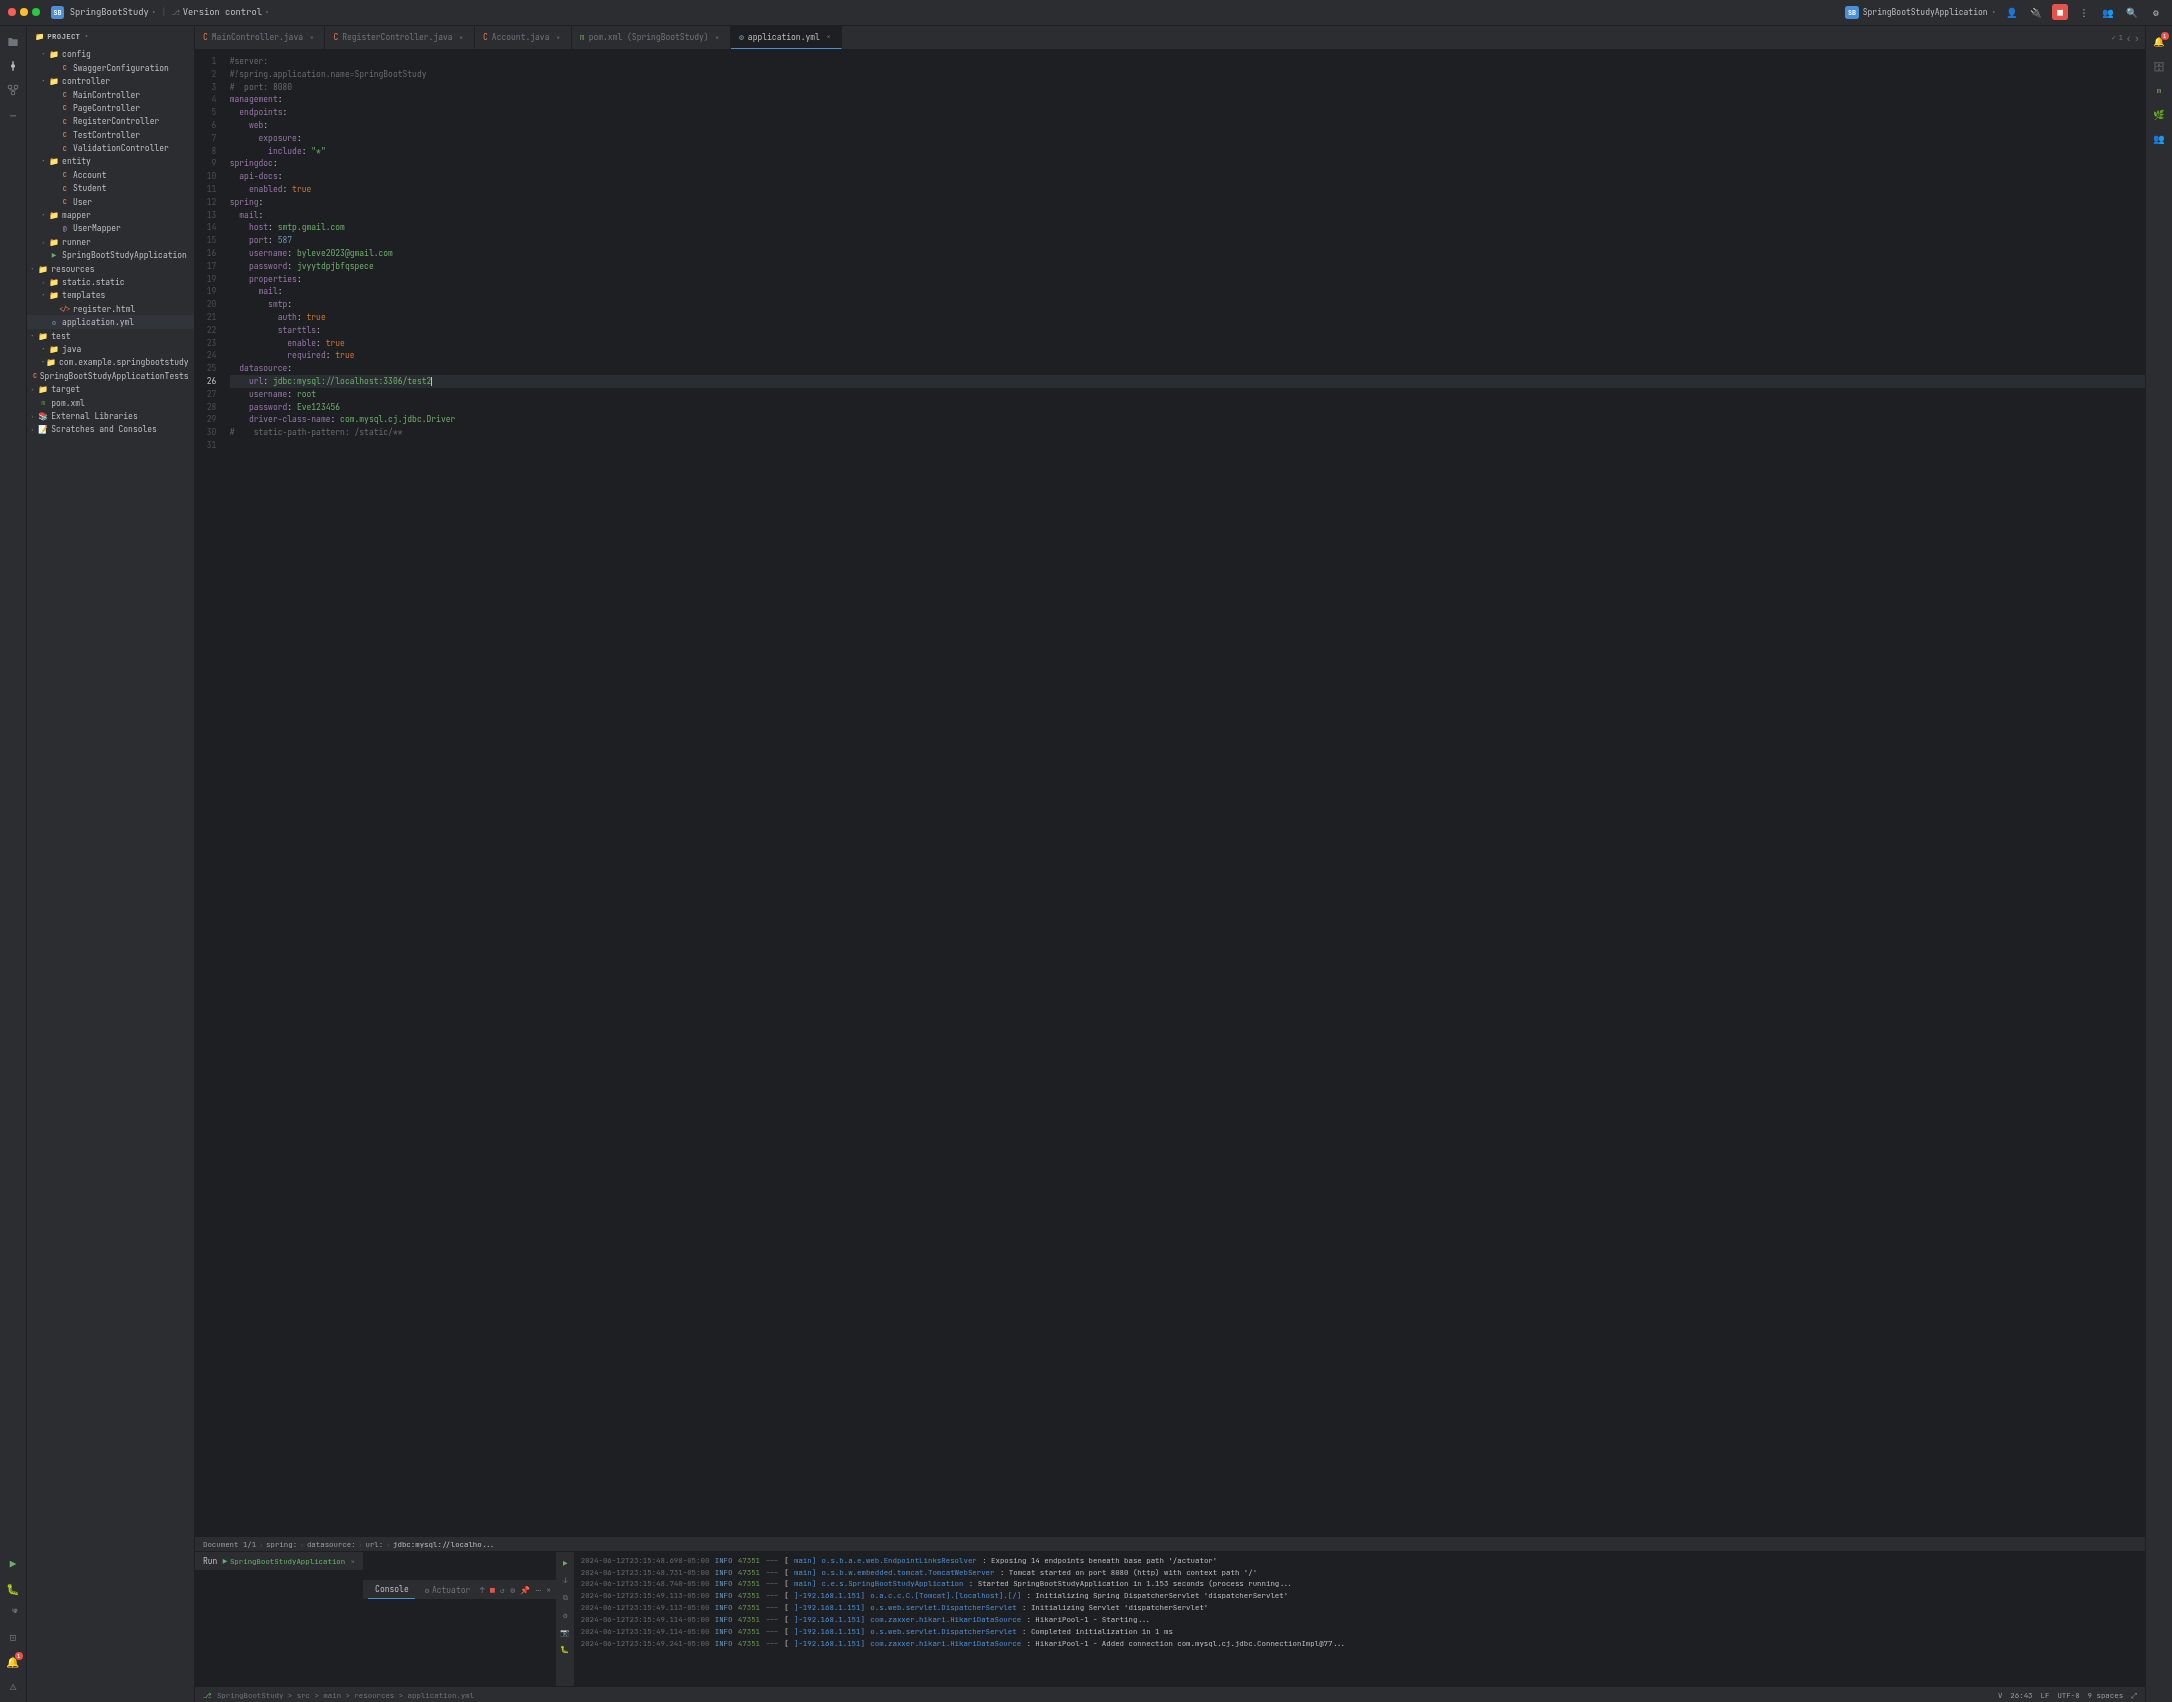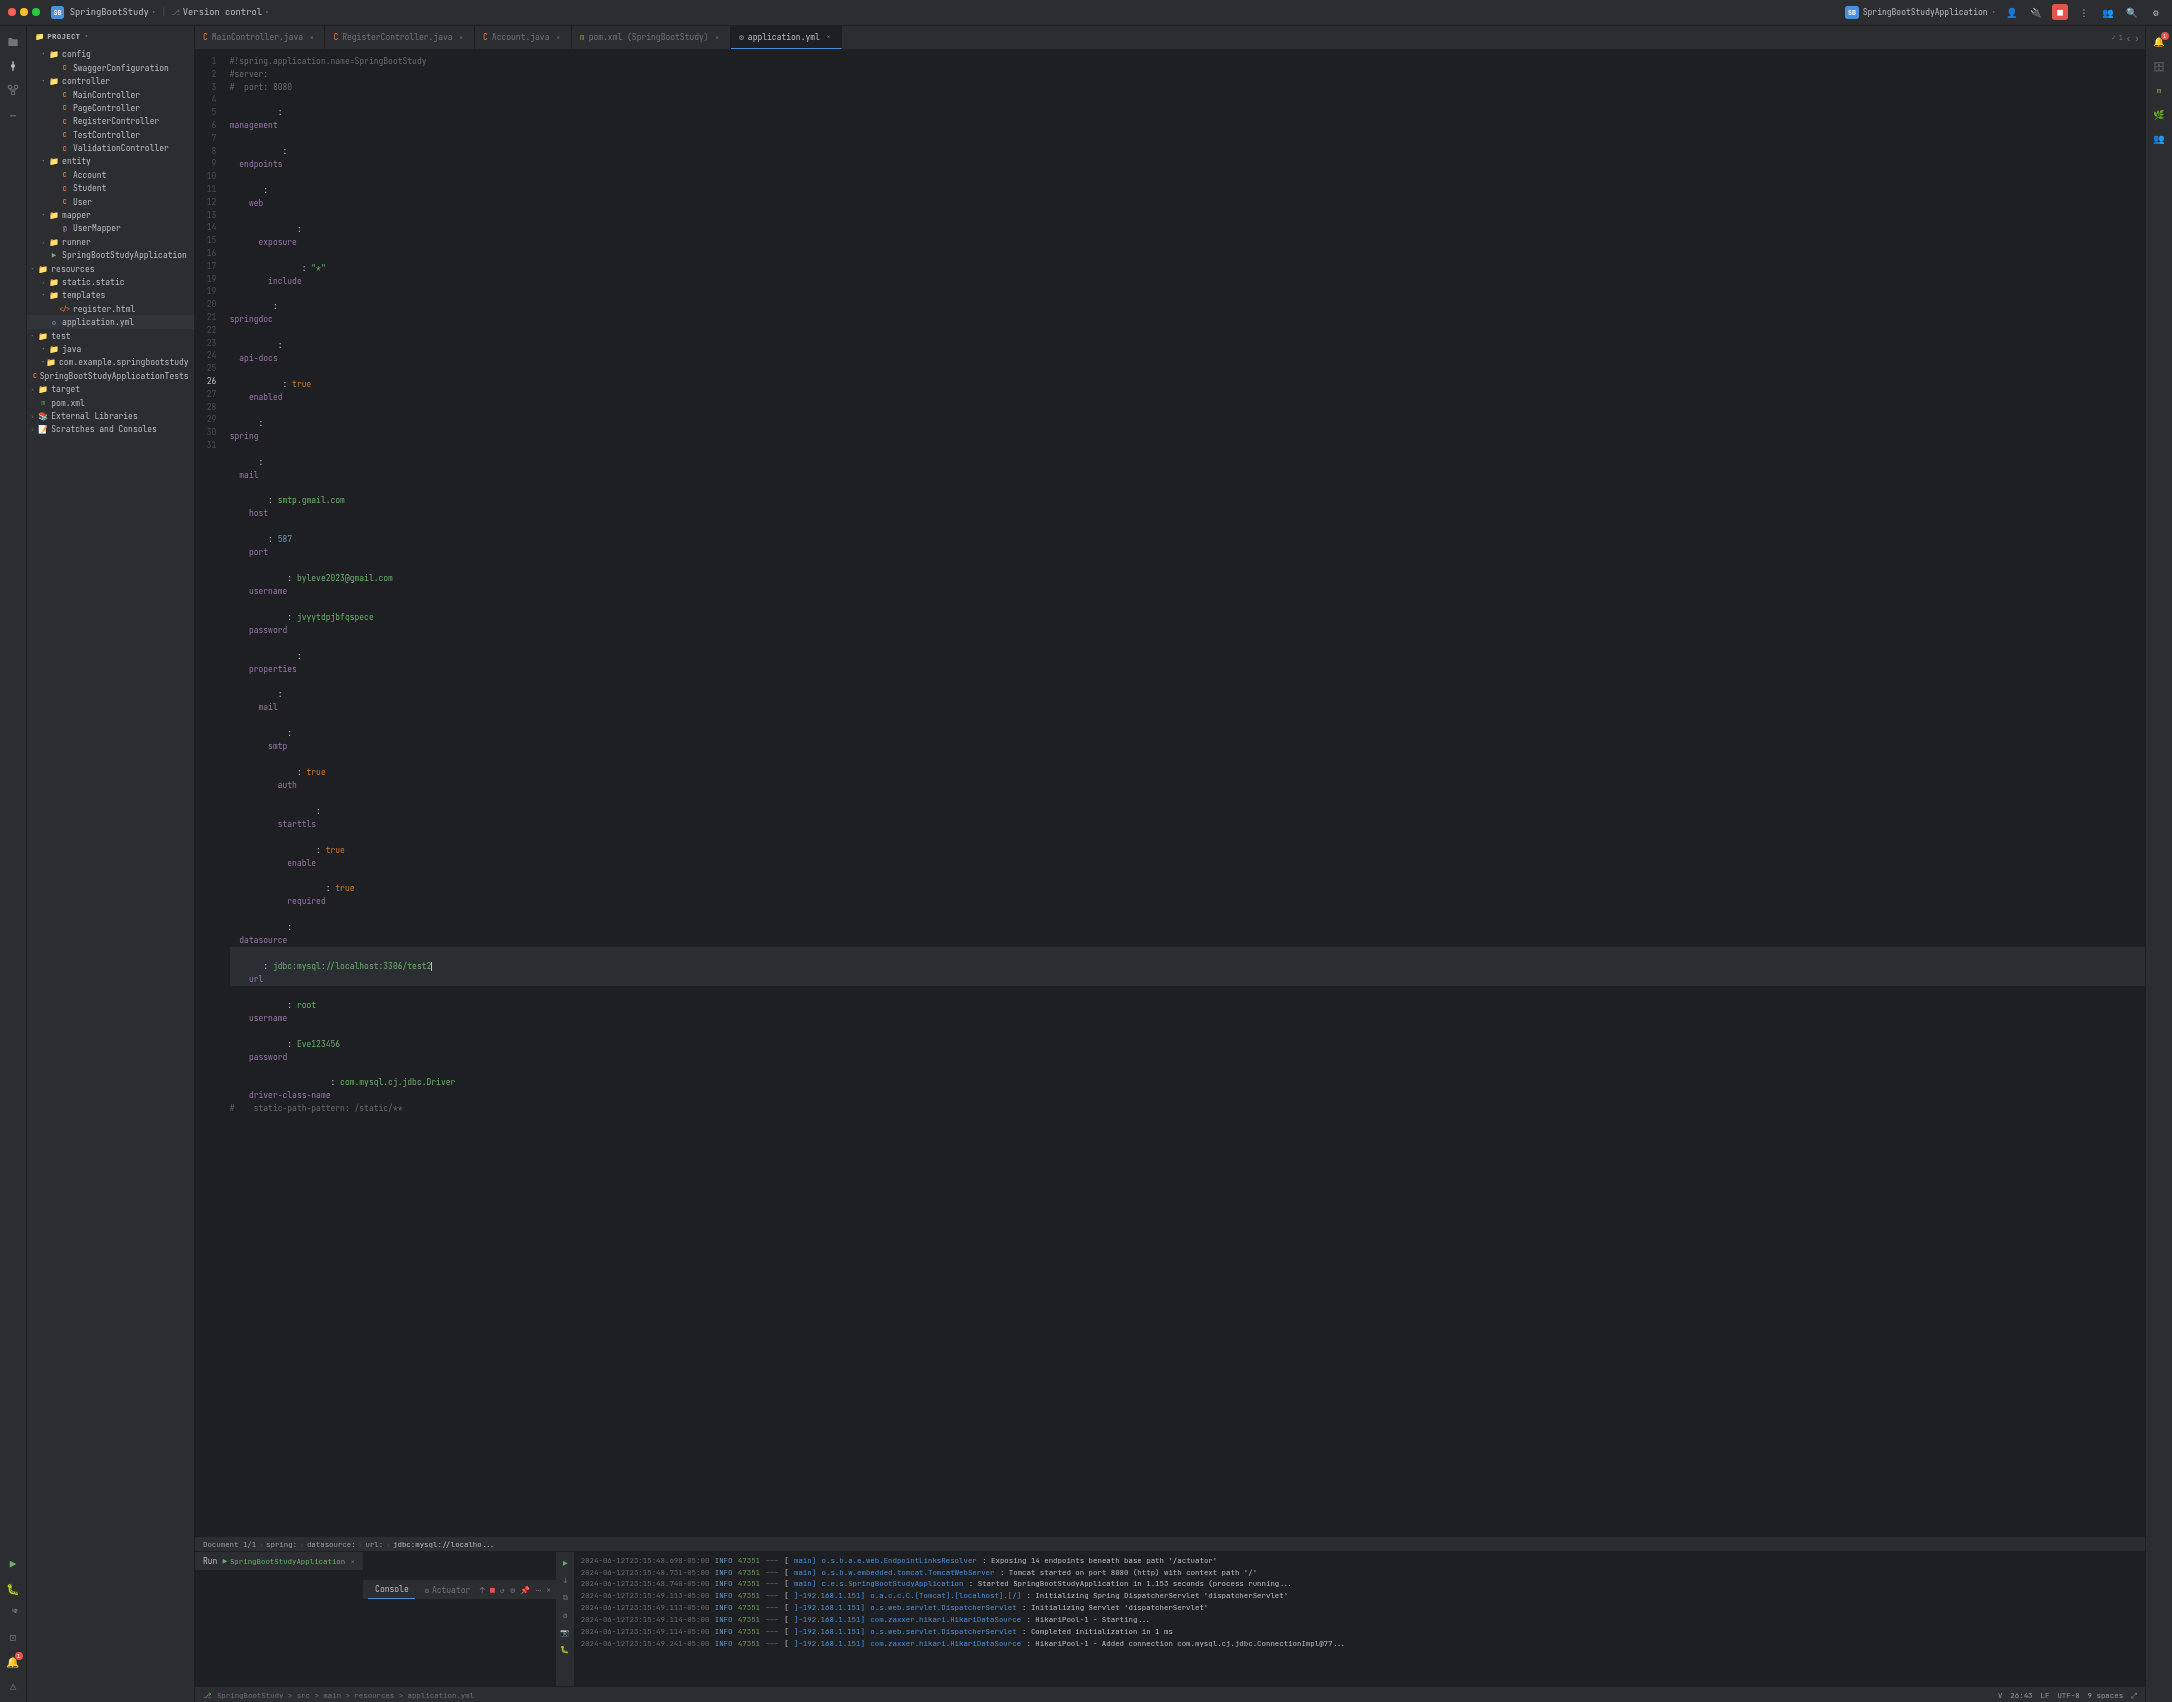--- a/index.html
+++ b/index.html
@@ -229,21 +229,21 @@
     }
     .code-line {
       white-space: pre;
       font-size: 8px;
       display: flex;
       align-items: center;
     }
     .code-line.current-line { background: #2a2d31; }
     
     .c-comment { color: #6a6a6a; }
-    .c-key { color: #9876aa; margin-top: 26px; }
+    .c-key { color: #9876aa; }
     .c-val { color: #6aaf6a; }
     .c-string { color: #6aaf6a; }
     .c-bool { color: #cc7832; }
     .c-number { color: #6897bb; }
     .c-url { color: #6aaf6a; }
     .c-colon { color: #bcbec4; }
 
     
     .editor-status {
       background: #2b2d30;
@@ -772,22 +772,22 @@
           <span class="ln">25</span>
           <span class="ln" style="color:#bcbec4;">26</span>
           <span class="ln">27</span>
           <span class="ln">28</span>
           <span class="ln">29</span>
           <span class="ln">30</span>
           <span class="ln">31</span>
         </div>
         <div class="gutter-col"></div>
         <div class="code-area scrollbar-thin" style="font-size:8.4px; line-height:1.6;">
+          <div class="code-line"><span class="c-comment">#server:</span></div>
           <div class="code-line"><span class="c-comment">#!spring.application.name=SpringBootStudy</span></div>
-          <div class="code-line"><span class="c-comment">#server:</span></div>
           <div class="code-line"><span class="c-comment">#  port: 8080</span></div>
           <div class="code-line"><span class="c-key">management</span><span class="c-colon">:</span></div>
           <div class="code-line"><span>  </span><span class="c-key">endpoints</span><span class="c-colon">:</span></div>
           <div class="code-line"><span>    </span><span class="c-key">web</span><span class="c-colon">:</span></div>
           <div class="code-line"><span>      </span><span class="c-key">exposure</span><span class="c-colon">:</span></div>
           <div class="code-line"><span>        </span><span class="c-key">include</span><span class="c-colon">: </span><span class="c-string">"*"</span></div>
           <div class="code-line"><span class="c-key">springdoc</span><span class="c-colon">:</span></div>
           <div class="code-line"><span>  </span><span class="c-key">api-docs</span><span class="c-colon">:</span></div>
           <div class="code-line"><span>    </span><span class="c-key">enabled</span><span class="c-colon">: </span><span class="c-bool">true</span></div>
           <div class="code-line"><span class="c-key">spring</span><span class="c-colon">:</span></div>

